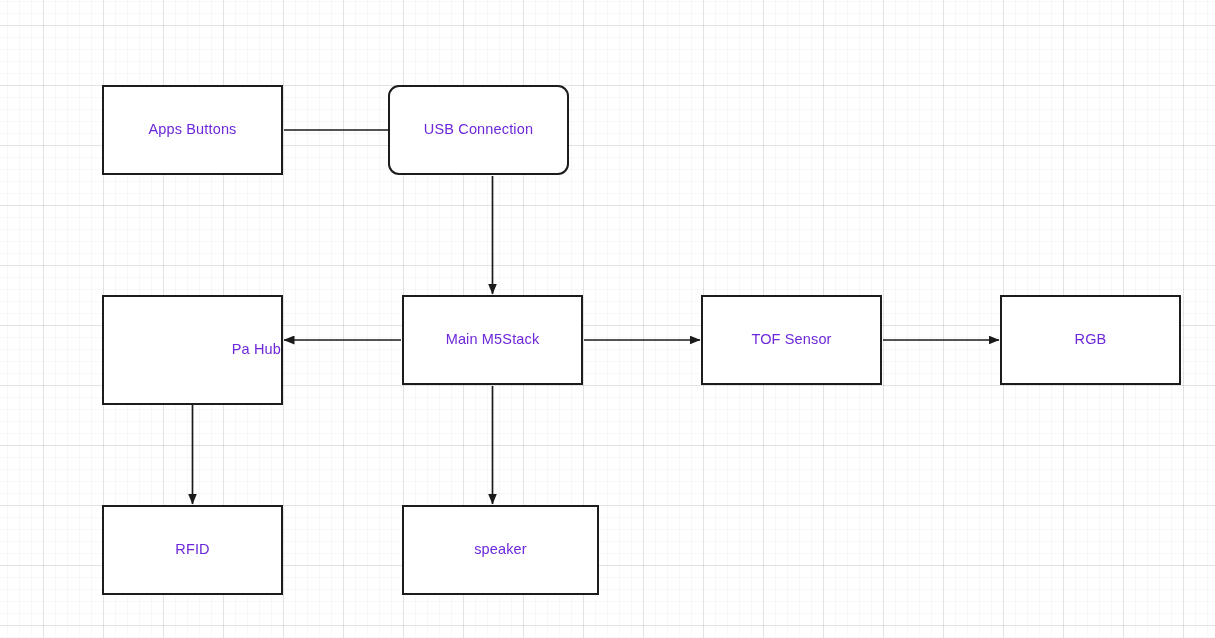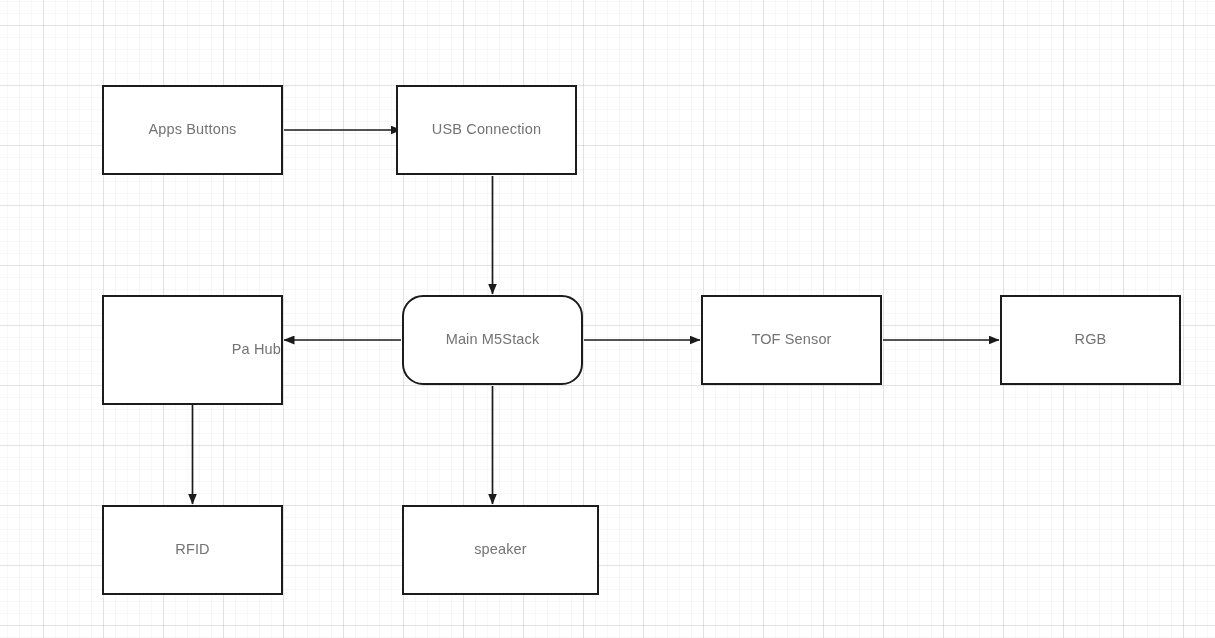--- a/index.html
+++ b/index.html
@@ -33,21 +33,21 @@
   .node {
     position: absolute;
     box-sizing: border-box;
     background: #ffffff;
     border: 2px solid #1c1c1c;
     display: flex;
     align-items: center;
     justify-content: center;
     font-family: "Liberation Sans", sans-serif;
     font-size: 14.5px;
-    color: #737373;
+    color: #6d28d9;
     line-height: 1.2;
     letter-spacing: 0.15px;
     white-space: nowrap;
   }
   .node-label {
     display: block;
   }
 </style>
 </head>
 <body>
@@ -79,29 +79,29 @@
 
     <line x1="192.5" y1="386" x2="192.5" y2="504" stroke="#1a1a1a" stroke-width="1.7" marker-end="url(#arrow-down)"></line>
 
     <line x1="492.5" y1="386" x2="492.5" y2="504" stroke="#1a1a1a" stroke-width="1.7" marker-end="url(#arrow-down)"></line>
   </svg>
 
   <div class="node" style="left:102px; top:85px; width:181px; height:90px;">
     <span class="node-label">Apps Buttons</span>
   </div>
 
-  <div class="node" style="left:396px; top:85px; width:181px; height:90px;">
+  <div class="node" style="left:388px; top:85px; width:181px; height:90px;border-radius:11px;">
     <span class="node-label">USB Connection</span>
   </div>
 
   <div class="node" style="left:102px; top:295px; width:181px; height:110px;justify-content:flex-end;">
     <span class="node-label">Pa Hub</span>
   </div>
 
-  <div class="node" style="left:402px; top:295px; width:181px; height:90px;border-radius:21px;">
+  <div class="node" style="left:402px; top:295px; width:181px; height:90px;">
     <span class="node-label">Main M5Stack</span>
   </div>
 
   <div class="node" style="left:1000px; top:295px; width:181px; height:90px;">
     <span class="node-label">RGB</span>
   </div>
 
   <div class="node" style="left:701px; top:295px; width:181px; height:90px;">
     <span class="node-label">TOF Sensor</span>
   </div>

